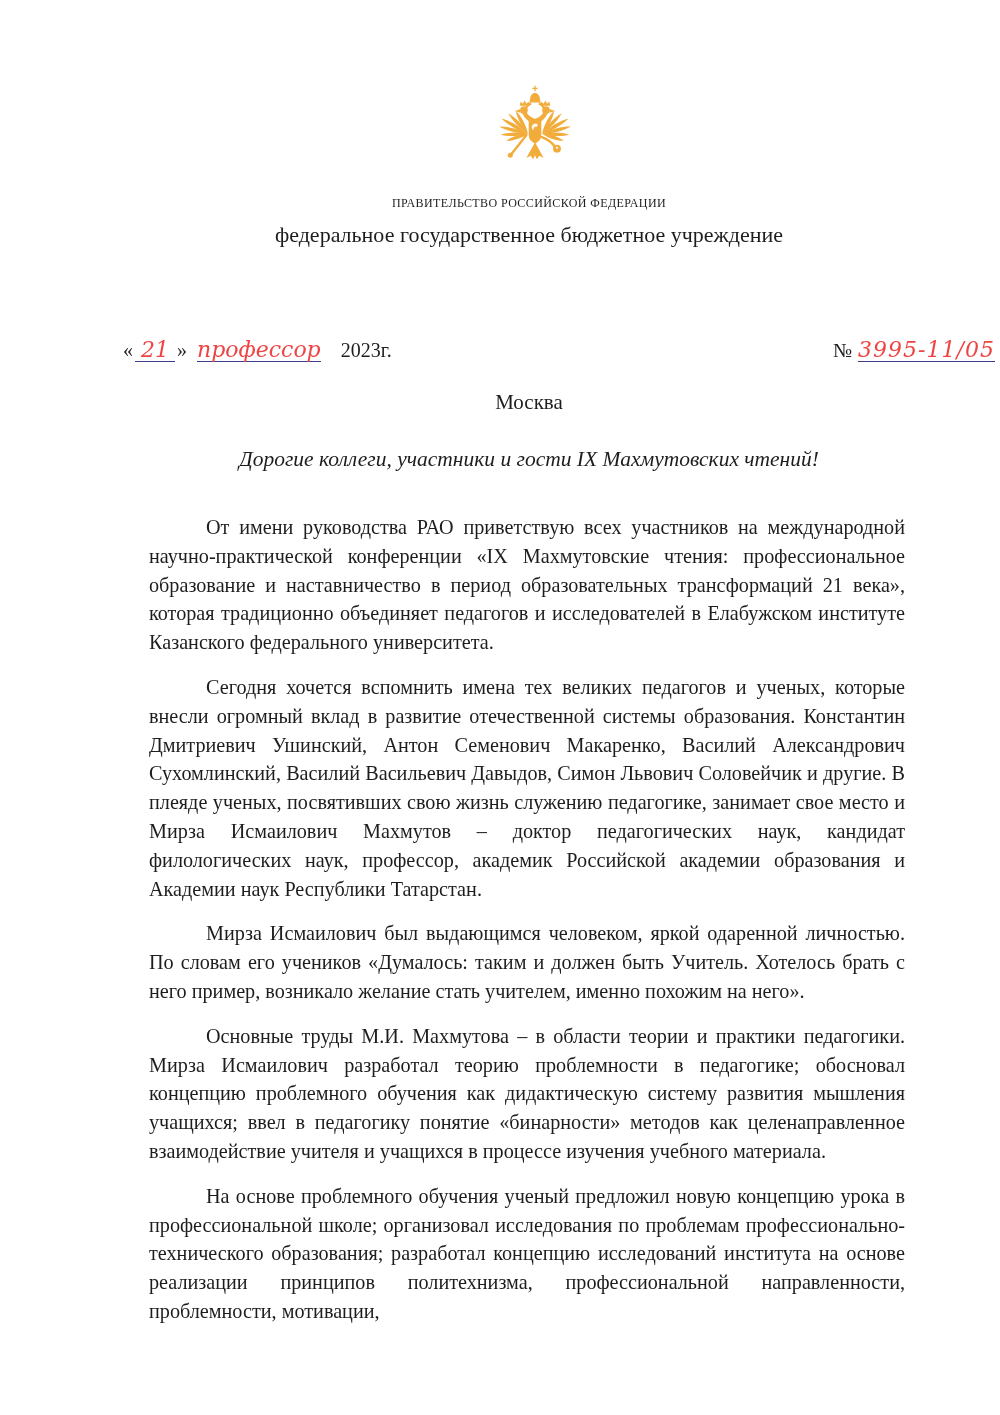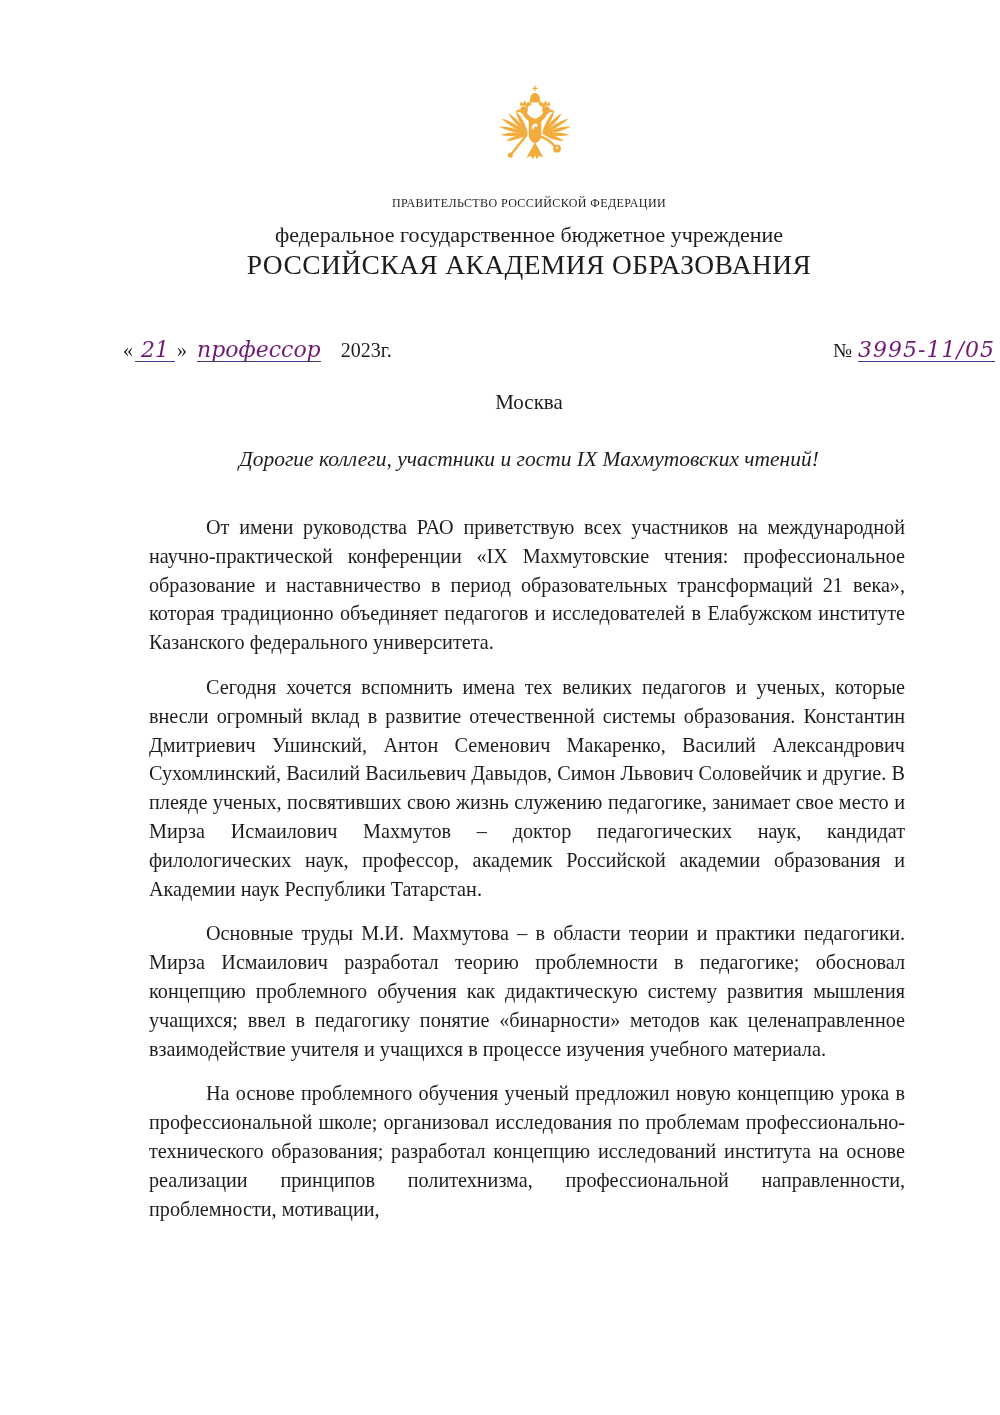--- a/index.html
+++ b/index.html
@@ -54,21 +54,21 @@
   }
   .number-line {
     position: absolute;
     left: 833px;
     top: 339px;
     font-size: 20px;
     white-space: nowrap;
   }
   .hand {
     font-style: italic;
-    color: #701a75;
+    color: #ef4444;
     font-size: 22px;
     font-family: "DejaVu Serif", serif;
     line-height: 1;
   }
   .u-field {
     display: inline-block;
     text-align: center;
     border-bottom: 1.5px solid #3c3c8a;
   }
   .day-field   { min-width: 40px; margin: 0 2px; }
@@ -159,31 +159,31 @@
 
       <path d="M68 66 Q79 70 85 78" stroke="#F2AC3C" stroke-width="3" stroke-linecap="round" fill="none"></path>
       <circle cx="88" cy="81" r="5"></circle>
       <circle cx="88" cy="80" r="1.3" fill="#ffffff"></circle>
     </g>
   </svg>
 
   <div class="header">
     <div class="gov-line">ПРАВИТЕЛЬСТВО РОССИЙСКОЙ ФЕДЕРАЦИИ</div>
     <div class="fgbu-line">федеральное государственное бюджетное учреждение</div>
-    <div class="org-line">РОССИЙСКАЯ АКАДЕМИЯ ОБРАЗОВАНИЯ</div>
   </div>
 
   <div class="date-line"><span>«</span><span class="hand u-field day-field">21</span><span>»</span><span class="hand u-field month-field">профессор</span><span class="year-suffix">2023г.</span></div>
 
   <div class="number-line"><span>№</span><span class="hand u-field num-field">3995-11/05</span></div>
 
   <div class="city-line">Москва</div>
 
   <div class="salutation-line">Дорогие коллеги, участники и гости IX Махмутовских чтений!</div>
 
   <div class="letter-body">
       <p>От имени руководства РАО приветствую всех участников на международной научно-практической конференции «IX Махмутовские чтения: профессиональное образование и наставничество в период образовательных трансформаций 21 века», которая традиционно объединяет педагогов и исследователей в Елабужском институте Казанского федерального университета.</p>
       <p>Сегодня хочется вспомнить имена тех великих педагогов и ученых, которые внесли огромный вклад в развитие отечественной системы образования. Константин Дмитриевич Ушинский, Антон Семенович Макаренко, Василий Александрович Сухомлинский, Василий Васильевич Давыдов, Симон Львович Соловейчик и другие. В плеяде ученых, посвятивших свою жизнь служению педагогике, занимает свое место и Мирза Исмаилович Махмутов – доктор педагогических наук, кандидат филологических наук, профессор, академик Российской академии образования и Академии наук Республики Татарстан.</p>
+      <p>Мирза Исмаилович был выдающимся человеком, яркой одаренной личностью. По словам его учеников «Думалось: таким и должен быть Учитель. Хотелось брать с него пример, возникало желание стать учителем, именно похожим на него».</p>
       <p>Основные труды М.И. Махмутова – в области теории и практики педагогики. Мирза Исмаилович разработал теорию проблемности в педагогике; обосновал концепцию проблемного обучения как дидактическую систему развития мышления учащихся; ввел в педагогику понятие «бинарности» методов как целенаправленное взаимодействие учителя и учащихся в процессе изучения учебного материала.</p>
       <p>На основе проблемного обучения ученый предложил новую концепцию урока в профессиональной школе; организовал исследования по проблемам профессионально-технического образования; разработал концепцию исследований института на основе реализации принципов политехнизма, профессиональной направленности, проблемности, мотивации,</p>
     </div>
 
 </div>
 
 </body></html>

